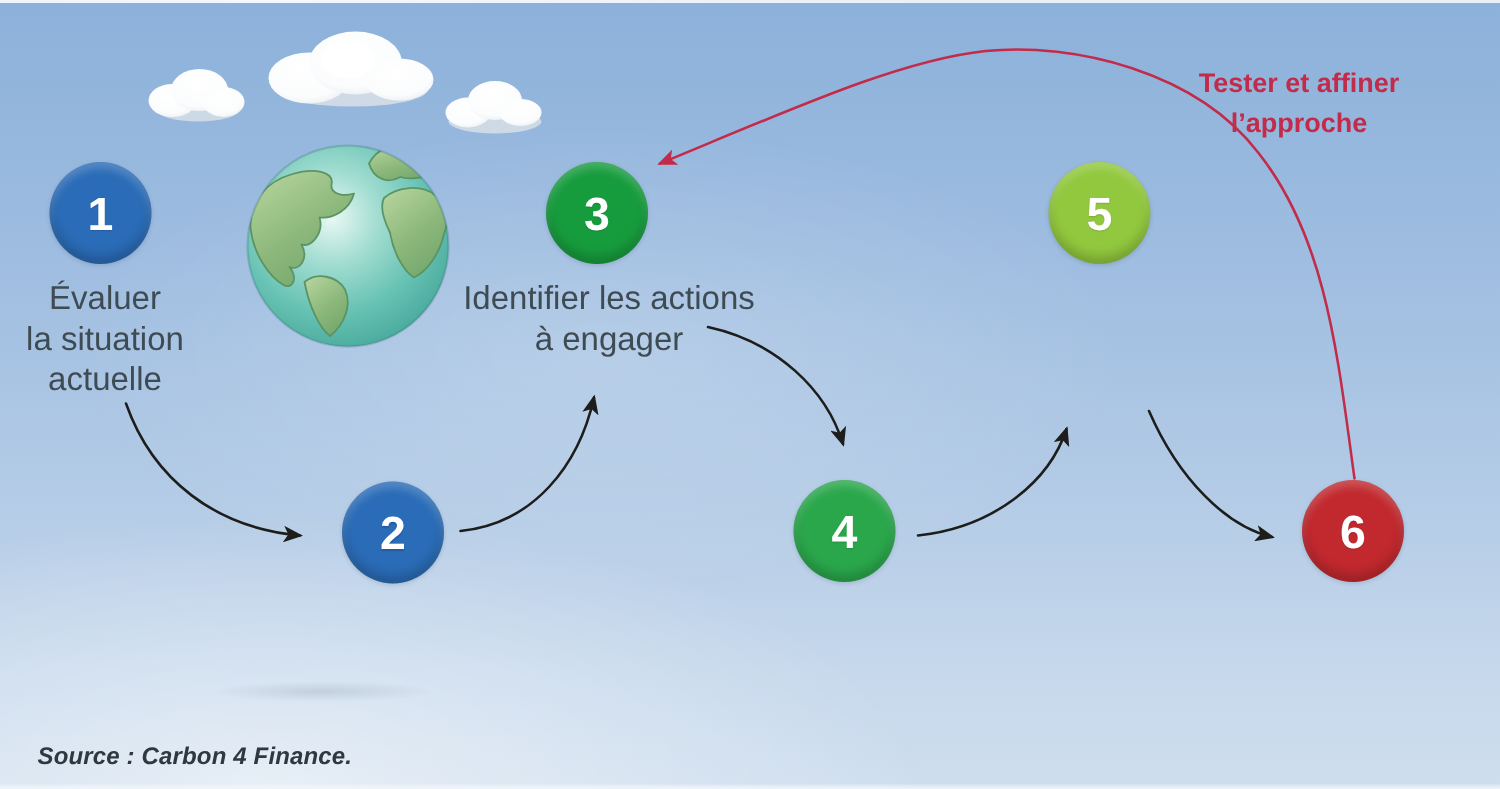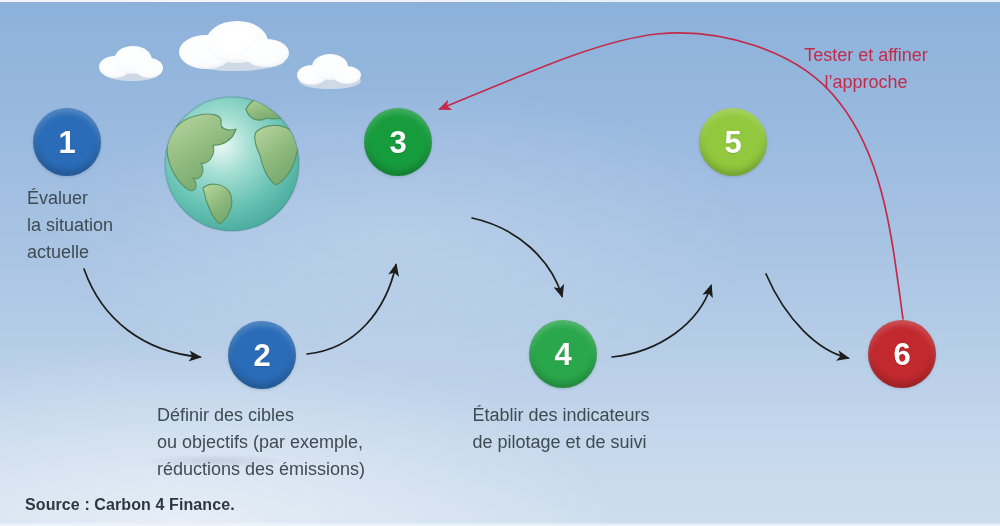--- a/index.html
+++ b/index.html
@@ -21,31 +21,31 @@
     width:68px;height:68px;border-radius:50%;
     display:flex;align-items:center;justify-content:center;
     box-shadow:inset 0 -5px 7px rgba(0,0,0,.20), inset 0 4px 6px rgba(255,255,255,.22), 0 1px 3px rgba(40,60,90,.18);
   }
   .circle .num{
     color:#ffffff;font-weight:bold;font-size:31px;line-height:1;
     text-shadow:0 1px 1px rgba(0,0,0,.15);
   }
   .step-label{
     position:absolute;transform:translateX(-50%);
-    white-space:pre-line;text-align:left;
-    font-size:18px;line-height:27px;color:#3f4b52;
+    white-space:pre-line;text-align:center;
+    font-size:22px;line-height:27px;color:#3f4b52;
   }
   .note{
     position:absolute;transform:translateX(-50%);
     white-space:pre-line;text-align:center;
-    font-size:18px;line-height:27px;font-weight:400;
+    font-size:18px;line-height:27px;font-weight:700;
   }
   .source{
     position:absolute;left:25px;top:494px;
-    font-size:16px;font-weight:600;color:#2e383e;letter-spacing:.1px;
+    font-size:16px;font-weight:600;color:#2e383e;letter-spacing:.1px;font-style:italic;
   }
   .smudge{position:absolute;left:140px;top:452px;width:150px;height:14px;border-radius:50%;
     background:radial-gradient(ellipse at center,rgba(90,110,120,.18),rgba(90,110,120,0) 70%);}
 </style>
 </head>
 <body>
 
 <div class="stage">
 
   <svg class="art" width="1000" height="526" viewBox="0 0 1000 526">
@@ -136,37 +136,34 @@
   </div>
   <div class="step-label" style="left:70px;top:183px">Évaluer
 la situation
 actuelle</div>
 
   <div class="step" style="left:228px;top:319px">
     <div class="circle" style="background: rgb(42, 108, 183);">
       <span class="num">2</span>
     </div>
   </div>
-  <div class="step-label" style="left:261px;top:400px">Définir des cibles
-ou objectifs (par exemple,
-réductions des émissions)</div>
 
   <div class="step" style="left:364px;top:106px">
     <div class="circle" style="background: rgb(23, 156, 61);">
       <span class="num">3</span>
     </div>
   </div>
+  <div class="step-label" style="left:406px;top:183px">Identifier les actions
+à engager</div>
 
   <div class="step" style="left:529px;top:318px">
     <div class="circle" style="background: rgb(42, 167, 75);">
       <span class="num">4</span>
     </div>
   </div>
-  <div class="step-label" style="left:561px;top:400px">Établir des indicateurs
-de pilotage et de suivi</div>
 
   <div class="step" style="left:699px;top:106px">
     <div class="circle" style="background: rgb(146, 200, 62);">
       <span class="num">5</span>
     </div>
   </div>
 
   <div class="step" style="left:868px;top:318px">
     <div class="circle" style="background: rgb(193, 41, 46);">
       <span class="num">6</span>

